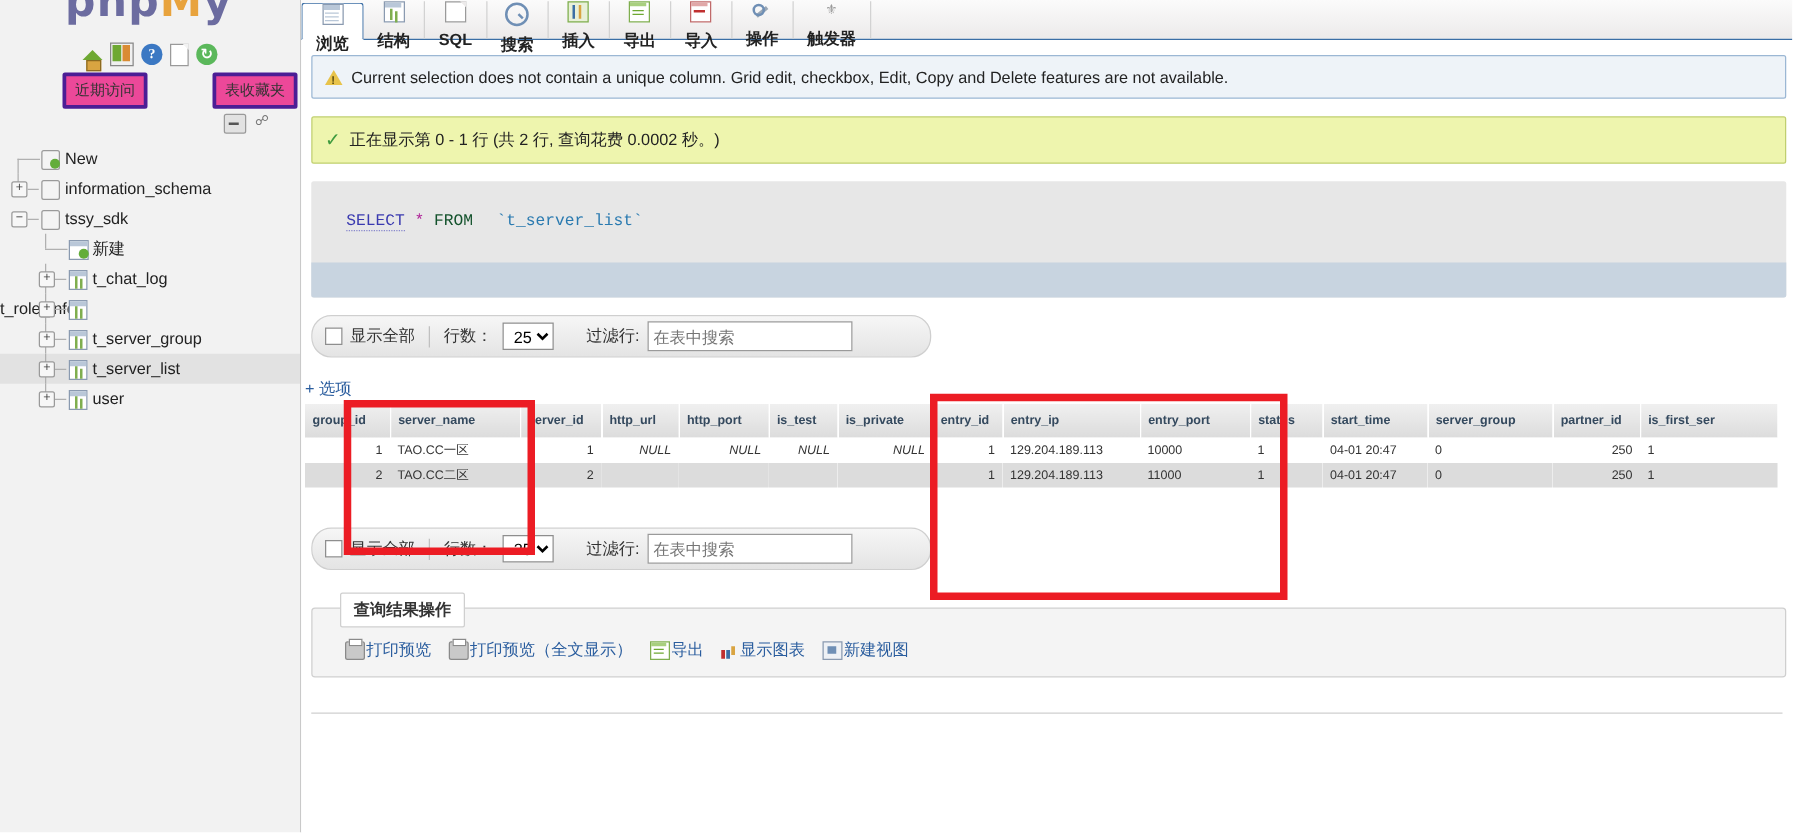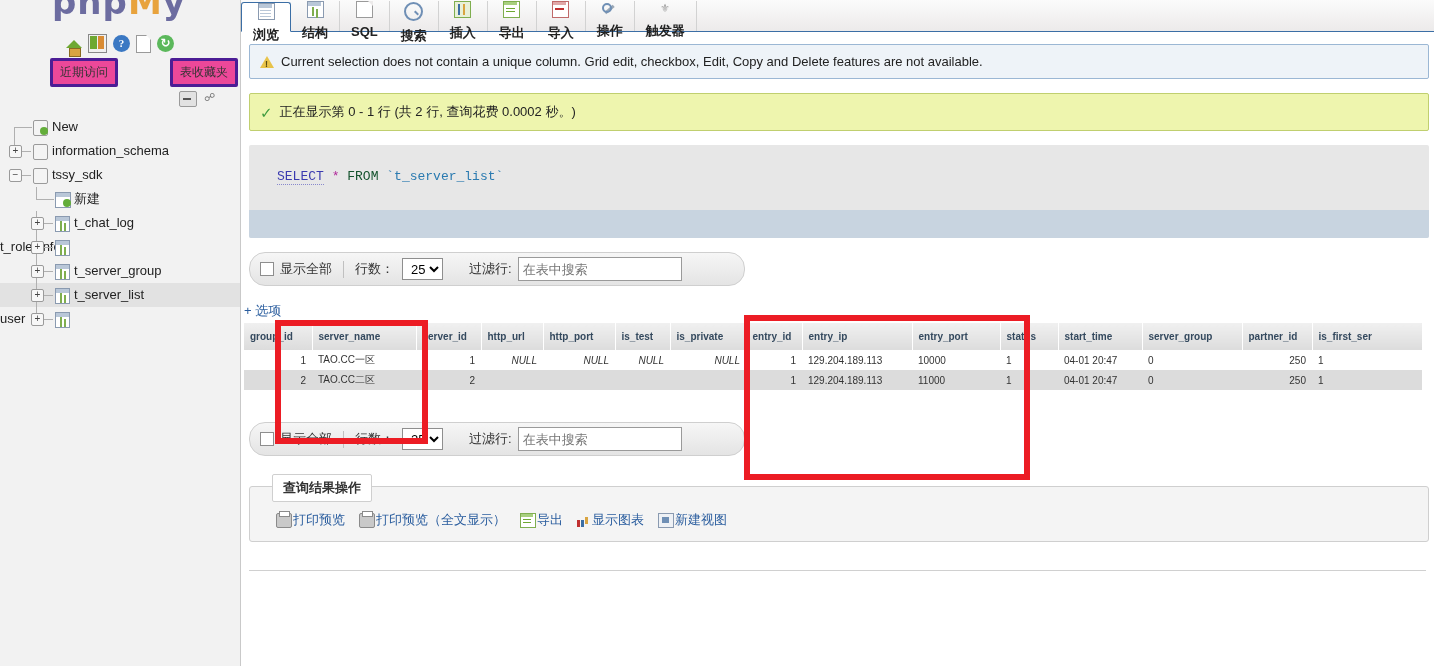--- a/index.html
+++ b/index.html
@@ -138,21 +138,21 @@
   .warn-ico:after{content:"!";position:absolute;left:-2px;top:3px;font-size:9px;color:#5a4a10;font-weight:bold;}
   .ok-ico{color:#3f9b3f;font-size:15px;font-weight:bold;flex:none;line-height:13px;}
   .msg-txt{color:#222;}
   
   #sqlbox{margin:14px 0 0 8px;background:#e7e7e7;border-radius:2px;position:relative;}
   #sqlcode{padding:24px 0 26px 28px;font-family:"Liberation Mono","DejaVu Sans Mono",monospace;
     font-size:13px;}
   .kw{color:#3a3ab0;border-bottom:1px dotted #8888cc;text-align:center;}
   .star{color:#b0289a;}
   .kw2{color:#14532d;}
-  .tblname{color:#2a7ab0;}
+  .tblname{color:#2a7ab0;margin-left:11px;}
   #sqlbar{height:28px;background:#c8d4e0;border-radius:0 0 2px 2px;}
   
   .filterbar{
     margin-left:8px;margin-top:14px;width:496px;height:34px;
     background:linear-gradient(#f6f6f6,#e4e4e4);border:1px solid #cfcfcf;border-radius:16px;
     display:flex;align-items:center;padding:0 10px;box-sizing:border-box;font-size:13px;
   }
   .filterbar .cbx{width:12px;height:12px;border:1px solid #8e8e8e;background:#fff;margin-right:6px;}
   .filterbar .sep{width:1px;height:17px;background:#c0c0c0;margin:0 11px;}
   .filterbar select{
@@ -301,21 +301,21 @@
       <span class="tlabel" style="margin-left:74px;">t_server_list</span>
     </div>
 
     <div class="tnode">
       <span class="ln-v" style="left:36px;top:0;height:12px;"></span>
       <span class="twist" style="left:31px;">+</span>
       <span class="ln-h" style="left:44px;width:9px;"></span>
       <span class="tbl-ico" style="left:55px;">
           <span class="g2"></span>
         </span>
-      <span class="tlabel" style="">user</span>
+      <span class="tlabel" style="margin-left:74px;">user</span>
     </div>
   </div>
 </div>
 
 <div id="main">
 
   <div id="navtabs">
     <div class="ntab active">
       <span class="ti ti-browse"></span>
       <span>浏览</span>

